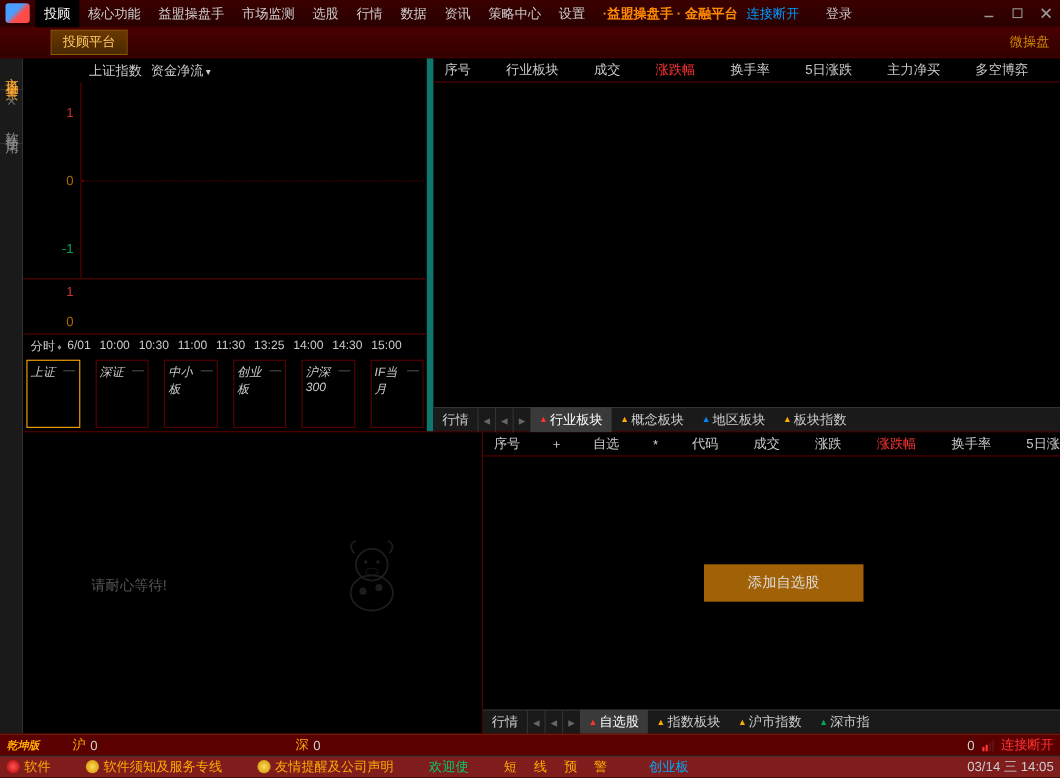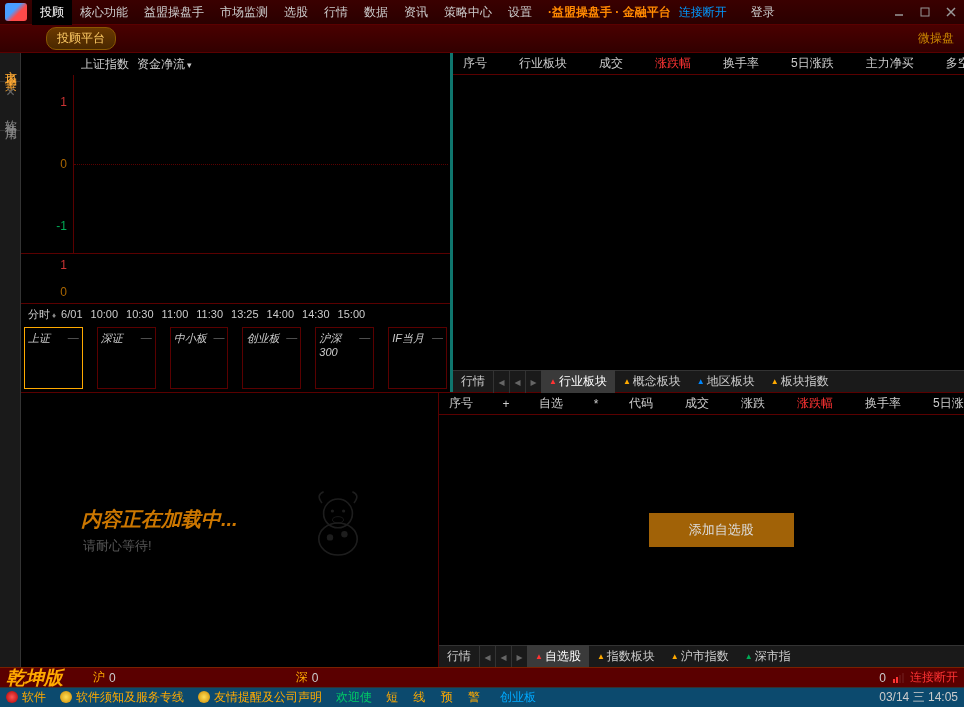--- a/index.html
+++ b/index.html
@@ -13,40 +13,40 @@
 .menu-item.active { background: #000; color: #fff; }
 .title-brand { color: #ff8800; font-weight: bold; margin-left: 8px; }
 .conn { color: #0099ff; margin-left: 8px; }
 .login { color: #ccc; margin-left: 24px; }
 .win-controls { margin-left: auto; display: flex; }
 .win-btn { width: 26px; height: 25px; display: flex; align-items: center; justify-content: center; color: #999; cursor: pointer; }
 .win-btn svg { width: 10px; height: 10px; }
 
 
 .toolbar { height: 28px; background: linear-gradient(#4a0000,#320000); display: flex; align-items: center; padding: 0 10px 0 46px; border-bottom: 1px solid #5a0000;}
-.toolbar-btn { background: linear-gradient(#6a3800,#4a2800); border: 1px solid #8a5800; color: #ffcc66; padding: 2px 10px; font-size: 12px; border-radius: 10px; cursor: pointer;}
+.toolbar-btn { background: linear-gradient(#6a3800,#4a2800); border: 1px solid #8a5800; color: #ffcc66; padding: 2px 10px; font-size: 12px; border-radius: 0; cursor: pointer;}
 .toolbar-right { margin-left: auto; color: #cc8800; cursor:pointer; }
 
 
 .main { flex: 1; display: flex; overflow: hidden; }
 
 
 .vtabs-left { width: 21px; background: #1a1a1a; border-right: 1px solid #333; }
 .vtab { writing-mode: vertical-rl; text-orientation: upright; padding: 8px 2px; color: #ffaa33; text-align: center; cursor: pointer; font-size: 12px; letter-spacing: 3px; border-bottom: 1px solid #333;}
 .vtab-close { width: 21px; height: 20px; display: flex; align-items: center; justify-content: center; color: #666; cursor: pointer; }
 .vtab.gray { color: #888; }
 
 
 .content { flex: 1; display: flex; flex-direction: column; background: #000; }
 
 .row1 { height: 340px; display: flex; border-bottom: 1px solid #5a0000; }
 .row2 { flex: 1; display: flex; }
 
 
-.chart-panel { width: 432px; border-right: 3px solid #0f766e; display: flex; flex-direction: column; }
+.chart-panel { width: 373px; border-right: 6px solid #0f766e; display: flex; flex-direction: column; }
 .chart-header { height: 22px; display: flex; align-items: center; padding-left: 60px; color: #ccc; gap: 8px; }
 .chart-header .dd::after { content: "▾"; margin-left: 2px; font-size: 9px;}
 .chart-body { flex: 1; position: relative; border-bottom: 1px solid #5a0000; }
 .y-axis { position: absolute; left: 0; top: 0; bottom: 0; width: 52px; display: flex; flex-direction: column; justify-content: space-between; padding: 20px 6px; }
 .y-axis span { color: #aa6600; text-align: right; }
 .y-axis span.r { color: #cc3333; }
 .y-axis span.g { color: #00aa55; }
 .grid { position: absolute; left: 52px; right: 2px; top: 0; bottom: 0; border-left: 1px solid #5a0000;}
 .grid .h { position: absolute; left: 0; right: 0; border-top: 1px dotted #5a0000; }
 .mini-chart { height: 50px; border-bottom: 1px solid #5a0000; position: relative; }
@@ -93,28 +93,28 @@
 .tbl-header .plus { width: 14px; text-align: center; cursor: pointer; }
 
 
 .vtabs-right { width: 21px; background: #1a1a1a; border-left: 1px solid #333; display: flex; flex-direction: column;}
 .vtabs-right .vtab { border-top: 1px solid #444; border-bottom: 1px solid #000; background: linear-gradient(90deg,#2a2a2a,#1a1a1a); color: #ccc;}
 .vtabs-right .spacer { flex: 1; }
 .vtabs-right .icon-btn { height: 22px; display: flex; align-items: center; justify-content: center; border-top: 1px solid #333; cursor: pointer; }
 
 
 .status1 { height: 20px; background: #5a0000; display: flex; align-items: center; padding: 0 6px; color: #ff8800; border-top: 1px solid #7a2000;}
-.status1 .s1 { color: #ffaa00; font-size: 19px; font-style: italic; font-weight: bold;}
+.status1 .s1 { color: #ffaa00; font-size: 10px; font-style: italic; font-weight: bold;}
 .status1 .mkt { margin-left: 30px; color: #ffaa00;}
 .status1 .num { margin-left: 4px; color: #ccc; }
 .status1 .grp { margin-left: auto; display: flex; align-items: center; gap: 6px;}
 .status1 .disc { color: #ff3333; }
 .status1 .net-ico { width:12px; height:12px; }
 
-.status2 { height: 20px; background: #0c4a6e; display: flex; align-items: center; padding: 0 6px; color: #ffaa00; gap: 14px; border-top: 1px solid #333;}
+.status2 { height: 20px; background: #7f1d1d; display: flex; align-items: center; padding: 0 6px; color: #ffaa00; gap: 32px; border-top: 1px solid #333;}
 .status2 .ico { width: 12px; height: 12px; display: inline-block; vertical-align: -2px; margin-right: 4px;}
 .ico.red { background: radial-gradient(#ff5555,#aa0000); border-radius: 50%;}
 .ico.yel { background: radial-gradient(#ffdd55,#cc8800); border-radius: 50%;}
 .status2 .wel { color: #00cc66; }
 .status2 .warn { color: #ffaa00; letter-spacing: 6px;}
 .status2 .cyb { color: #00aaff; }
 .status2 .dt { margin-left: auto; color: #ccc; }
 .status2 .item { cursor:pointer; }
 </style>
 </head>
@@ -271,21 +271,20 @@
         <svg class="cow" viewBox="0 0 100 100">
           <ellipse cx="50" cy="70" rx="24" ry="20" fill="none" stroke="#555" stroke-width="2"></ellipse>
           <circle cx="50" cy="38" r="18" fill="none" stroke="#555" stroke-width="2"></circle>
           <circle cx="43" cy="35" r="2" fill="#555"></circle>
             <circle cx="57" cy="35" r="2" fill="#555"></circle>
           <ellipse cx="50" cy="46" rx="7" ry="4" fill="none" stroke="#555"></ellipse>
           <path d="M30 25 q-8 -10 2 -14 M70 25 q8 -10 -2 -14" fill="none" stroke="#555" stroke-width="2"></path>
           <circle cx="40" cy="68" r="4" fill="#555"></circle>
             <circle cx="58" cy="64" r="4" fill="#555"></circle>
         </svg>
-        <div class="load-txt1">内容正在加载中...</div>
         <div class="load-txt2">请耐心等待!</div>
       </div>
 
       <div class="lr-panel">
         <div class="tbl-header" id="tbl-bot-header">
             <span class="col">序号</span>
             <span class="plus">+</span>
             <span class="col">自选</span>
             <span class="plus">*</span>
             <span class="col">代码</span>

